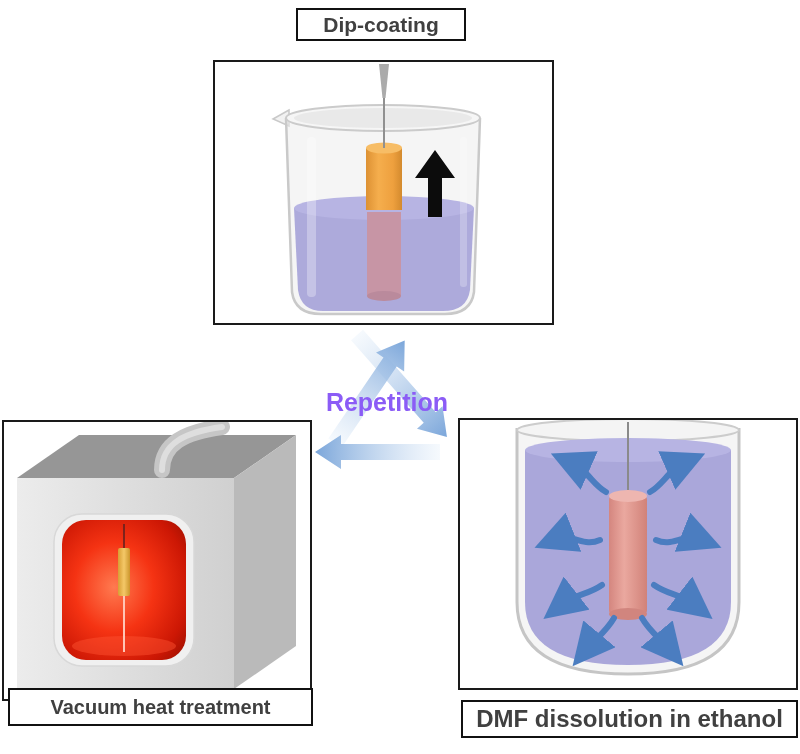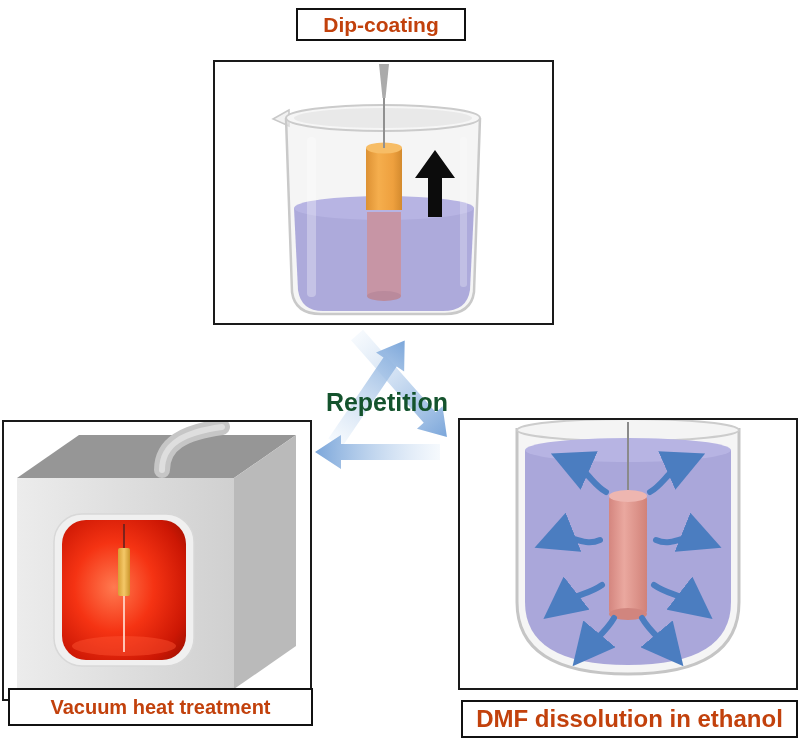--- a/index.html
+++ b/index.html
@@ -8,21 +8,21 @@
     width:800px;height:754px;
     background:#ffffff;
     font-family:"Liberation Sans",sans-serif;
     overflow:hidden;
   }
   .caption{
     position:absolute;
     background:#ffffff;
     border:2px solid #111111;
     display:flex;align-items:center;justify-content:center;
-    font-weight:700;color:#c2410c;
+    font-weight:700;color:#404040;
     box-sizing:border-box;
   }
   #cap-dip{left:296px;top:8px;width:170px;height:33px;font-size:21px;}
   #cap-vac{left:8px;top:688px;width:305px;height:38px;font-size:20px;}
   #cap-dmf{left:461px;top:700px;width:337px;height:38px;font-size:24px;}
   .panel{
     position:absolute;
     background:#ffffff;
     border:2px solid #1a1a1a;
     box-sizing:border-box;
@@ -31,21 +31,21 @@
   #panel-vac{left:2px;top:420px;width:310px;height:281px;}
   #panel-dmf{left:458px;top:418px;width:340px;height:272px;}
   .panel svg{display:block;}
   #cycle-arrows{
     position:absolute;left:295px;top:325px;width:175px;height:140px;
     overflow:visible;z-index:1;
   }
   #repetition{
     position:absolute;left:298px;top:386px;width:178px;height:32px;
     display:flex;align-items:center;justify-content:center;
-    font-weight:700;font-size:25px;color:#14532d;z-index:2;
+    font-weight:700;font-size:25px;color:#8b5cf6;z-index:2;
   }
 </style>
 </head>
 <body>
 
 <div id="canvas">
 
   <div class="caption" id="cap-dip">
     <span>Dip-coating</span>
   </div>

